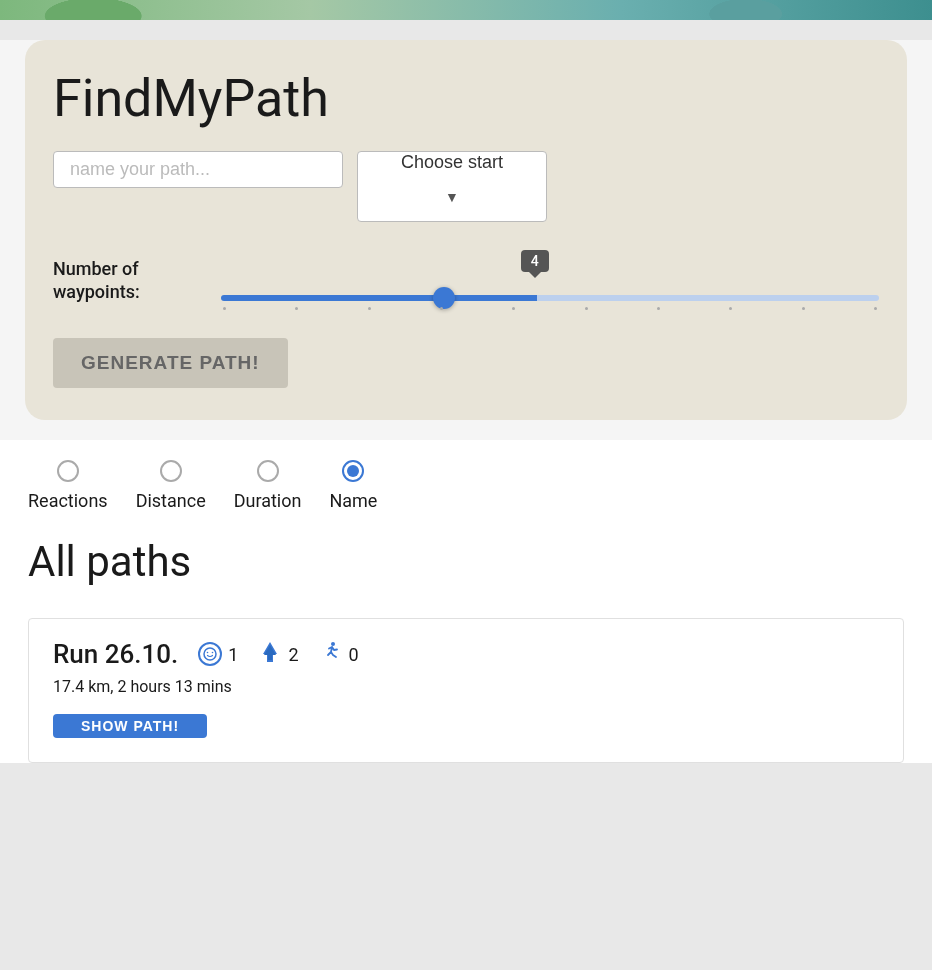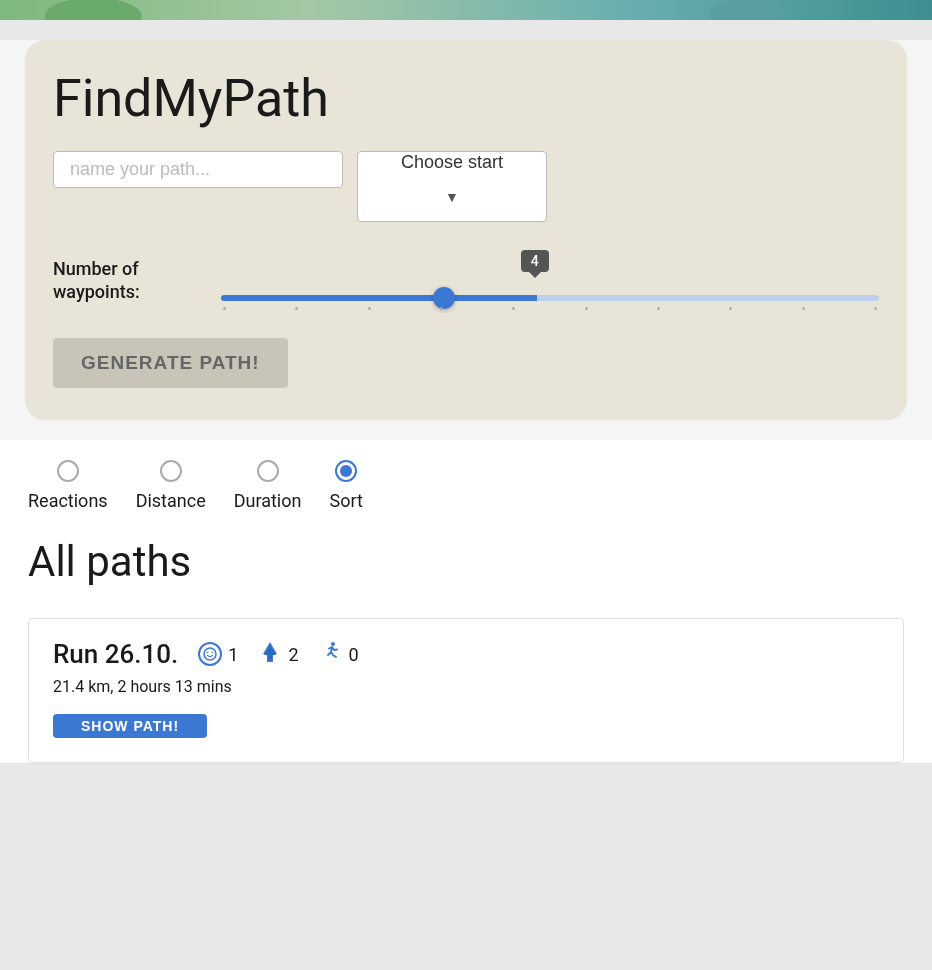--- a/index.html
+++ b/index.html
@@ -398,21 +398,21 @@
           <span>Distance</span>
         </label>
 
         <label class="radio-option">
           <div class="radio-circle"></div>
           <span>Duration</span>
         </label>
 
         <label class="radio-option">
           <div class="radio-circle selected"></div>
-          <span>Sort</span>
+          <span>Name</span>
         </label>
 
       </div>
     </div>
 
     <div class="all-paths-section">
       <h2 class="all-paths-title">All paths</h2>
 
       <div class="path-card">
         <div class="path-card-header">
@@ -447,20 +447,20 @@
                 <svg width="24" height="24" viewBox="0 0 24 24" fill="#3b78d4" xmlns="http://www.w3.org/2000/svg">
                   <circle cx="14" cy="4" r="2" fill="#3b78d4"></circle>
                   <path d="M10 8.5 L13 7 L15 10 L18 9.5 M13 7 L12 12 L9 15 M12 12 L14 15 L17 17" stroke="#3b78d4" stroke-width="1.8" fill="none" stroke-linecap="round" stroke-linejoin="round"></path>
                 </svg>
               </span>
               <span>0</span>
             </div>
           </div>
         </div>
 
-        <div class="path-distance">21.4 km, 2 hours 13 mins</div>
+        <div class="path-distance">17.4 km, 2 hours 13 mins</div>
 
         <button class="show-path-btn">SHOW PATH!</button>
       </div>
     </div>
 
   </div>
 </div>
 
 </body></html>

